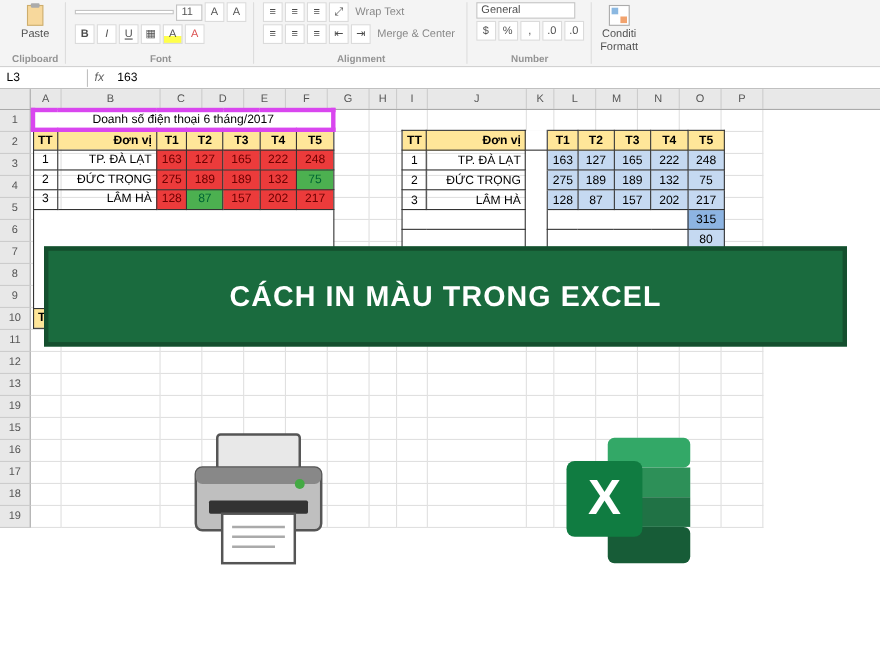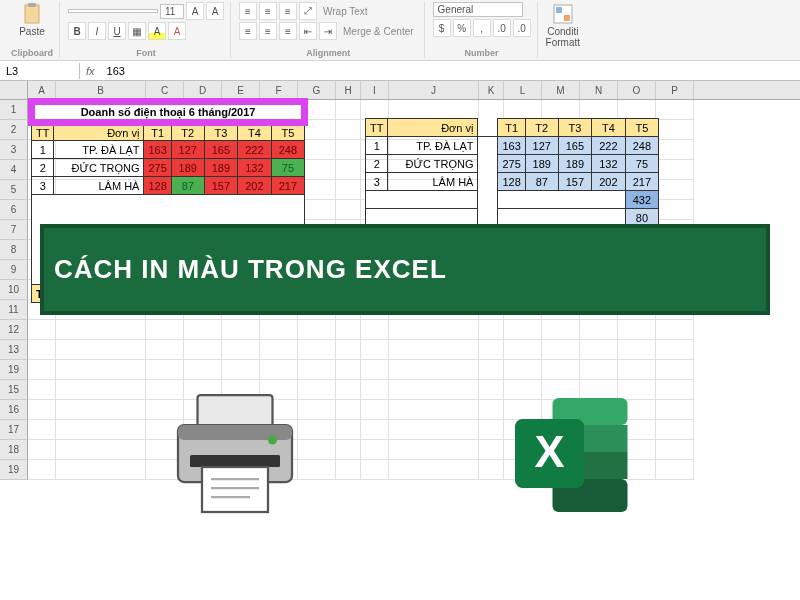--- a/index.html
+++ b/index.html
@@ -33,32 +33,32 @@
 .grid-body { display: flex; }
 .row-headers { display: flex; flex-direction: column; background: #e8e8e8; }
 .row-h { width: 28px; height: 20px; border-bottom: 1px solid #ccc; border-right: 1px solid #aaa; display: flex; align-items: center; justify-content: center; font-size: 10px; color: #555; }
 .cells { position: relative; flex: 1; }
 .cell-row { display: flex; height: 20px; }
 .cell { border-right: 1px solid #e0e0e0; border-bottom: 1px solid #e0e0e0; display: flex; align-items: center; padding: 0 2px; font-size: 10px; overflow: hidden; white-space: nowrap; }
 
 
 .data-table { border-collapse: collapse; position: absolute; font-size: 11px; }
 .data-table td, .data-table th { border: 1px solid #333; padding: 1px 4px; text-align: center; height: 18px; }
-.data-table th { background: #ffe699; font-weight: normal; }
-.data-table .title-row td { background: #fff; font-weight: bold; border: 7px solid #d946ef; }
+.data-table th { background: #ffe699; font-weight: bold; }
+.data-table .title-row td { background: #fff; font-weight: normal; border: 4px solid #d946ef; }
 .data-table .unit-col { text-align: right; min-width: 90px; }
 .cell-red { background: #ec3b3b; color: #6b0000; }
 .cell-green { background: #4cb050; color: #063; }
 .cell-blue { background: #c5d9f1; }
 .cell-blue-hi { background: #8db4e2; }
 .cell-tot { background: #ffe699; font-weight: bold; }
 .data-table .theo { text-align: left; font-weight: bold; background: #ffe699; }
 
 
-.banner { position: absolute; left: 40px; right: 30px; top: 224px; background: #1a6b3e; border: 4px solid #144f2e; padding: 26px 10px; text-align: left; color: #fff; font-size: 26px; font-weight: bold; letter-spacing: 1px; }
+.banner { position: absolute; left: 40px; right: 30px; top: 224px; background: #1a6b3e; border: 4px solid #144f2e; padding: 26px 10px; text-align: center; color: #fff; font-size: 26px; font-weight: bold; letter-spacing: 1px; }
 
 
 .printer-icon { position: absolute; left: 160px; top: 380px; }
 .excel-icon { position: absolute; left: 500px; top: 380px; }
 
 .col-A{width:28px}.col-B{width:90px}.col-C{width:38px}.col-D{width:38px}.col-E{width:38px}.col-F{width:38px}.col-G{width:38px}.col-H{width:25px}.col-I{width:28px}.col-J{width:90px}.col-K{width:25px}.col-L{width:38px}.col-M{width:38px}.col-N{width:38px}.col-O{width:38px}.col-P{width:38px}
 </style>
 </head>
 <body>
 
@@ -644,21 +644,21 @@
         <td class="cell-blue">128</td>
         <td class="cell-blue">87</td>
         <td class="cell-blue">157</td>
         <td class="cell-blue">202</td>
         <td class="cell-blue">217</td>
       </tr>
       <tr>
         <td colspan="2" style="background:#fff"></td>
         <td style="background:#fff;border:none"></td>
         <td colspan="4" style="background:#fff"></td>
-        <td class="cell-blue-hi">432</td>
+        <td class="cell-blue-hi">315</td>
       </tr>
       <tr>
         <td colspan="2" style="background:#fff"></td>
         <td style="background:#fff;border:none"></td>
         <td colspan="4" style="background:#fff"></td>
         <td class="cell-blue">80</td>
       </tr>
       <tr>
         <td colspan="2" style="background:#fff"></td>
         <td style="background:#fff;border:none"></td>

